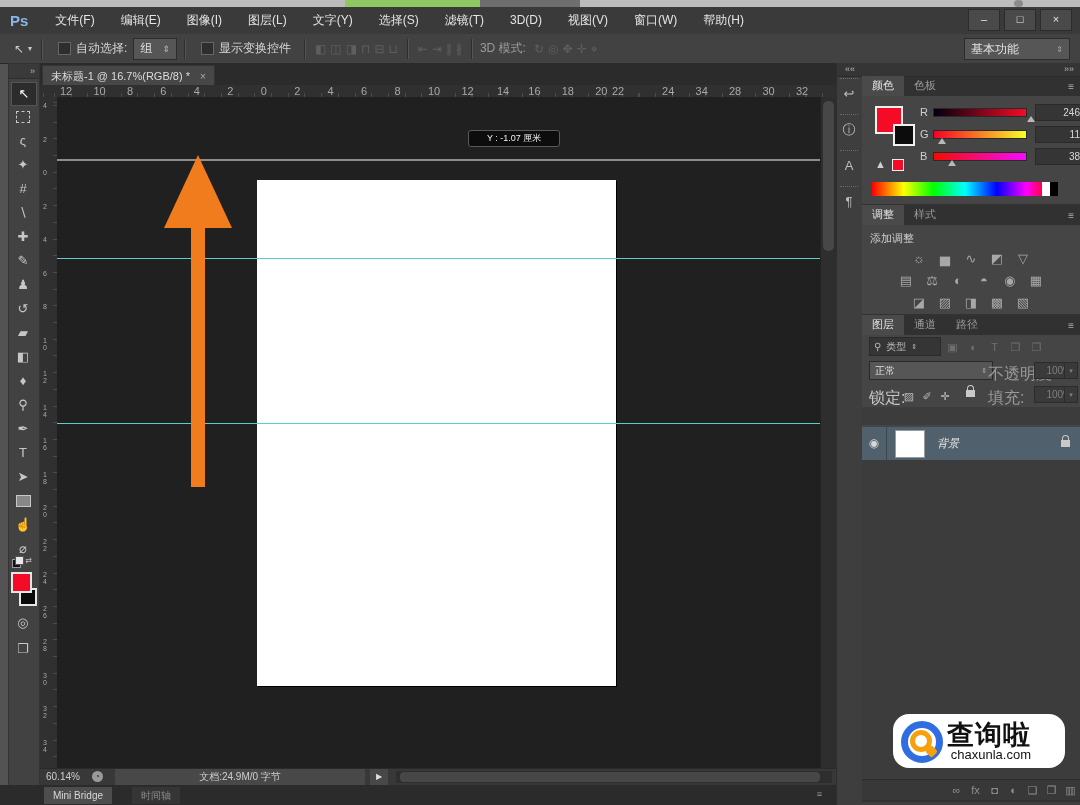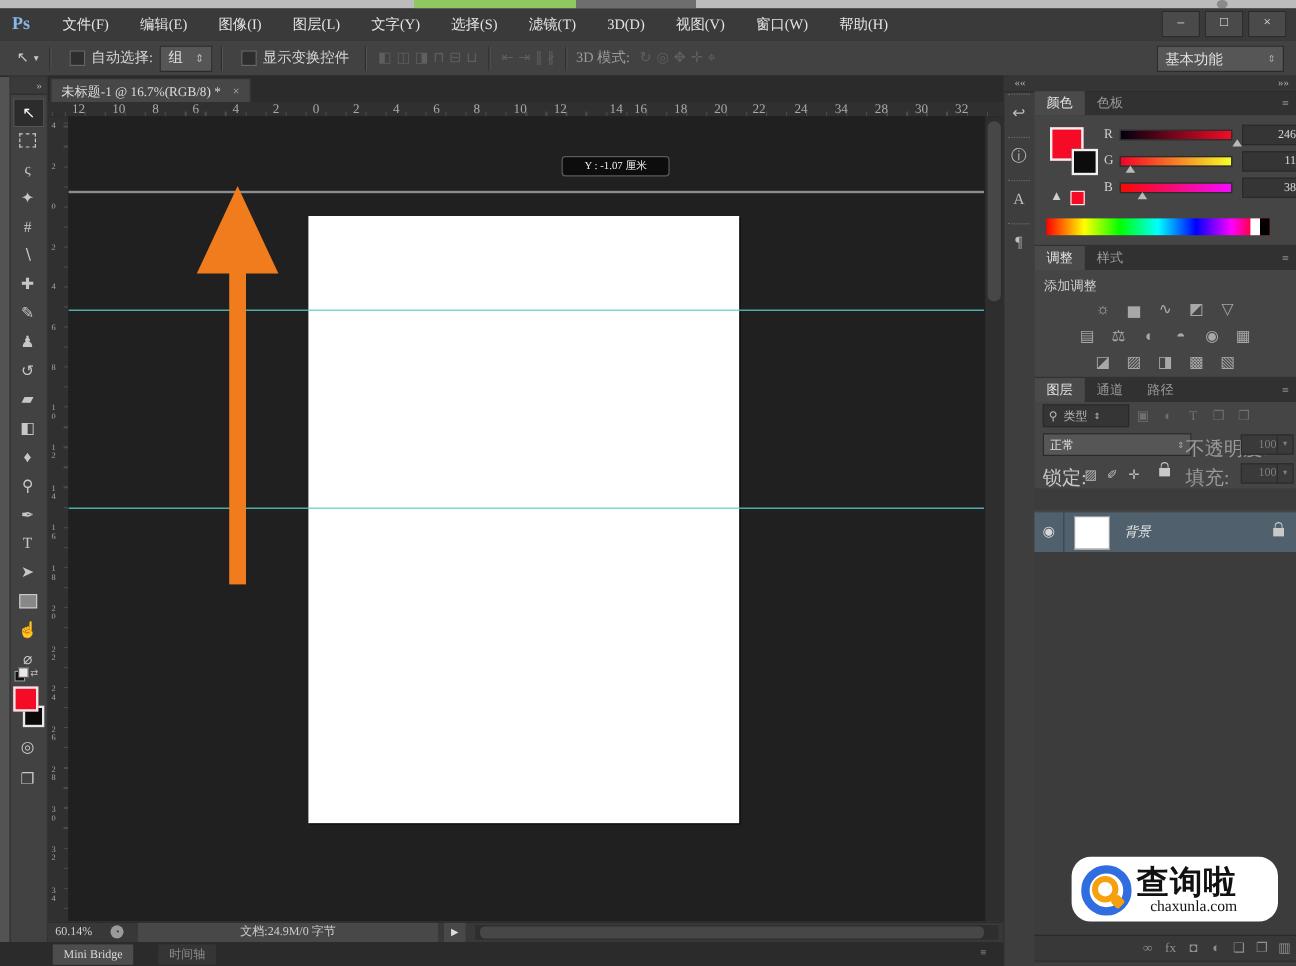--- a/index.html
+++ b/index.html
@@ -1,17 +1,17 @@
 <!DOCTYPE html>
 <html><head>
 <meta charset="utf-8">
 <style>
   html,body{margin:0;padding:0;background:#777;}
   #app{position:relative;width:1080px;height:805px;background:#535353;
-       font-family:Liberation Serif, serif;overflow:hidden;color:#ddd;
+       font-family:Liberation Sans, sans-serif;overflow:hidden;color:#ddd;
        -webkit-user-select:none;user-select:none;}
   
   .os-strip{position:absolute;left:0;top:0;width:1080px;height:7px;background:#bcbcbc;}
   .os-green{position:absolute;left:345px;top:0;width:135px;height:7px;background:#8fc861;}
   .os-dark{position:absolute;left:480px;top:0;width:100px;height:7px;background:#6e6e6e;}
   .os-dot{position:absolute;left:1014px;top:0px;width:9px;height:7px;border-radius:50%;background:#8a8a8a;}
   
   .menu-bar{position:absolute;left:0;top:7px;width:1080px;height:27px;background:#3a3a3a;
             display:flex;align-items:center;border-bottom:1px solid #2a2a2a;}
   .ps-logo{color:#8ab7e8;font-weight:bold;font-size:15px;margin:0 14px 0 10px;}
@@ -263,25 +263,25 @@
       <span class="num" style="left: 120.35px;">6</span>
       <span class="num" style="left: 153.8px;">4</span>
       <span class="num" style="left: 187.25px;">2</span>
       <span class="num" style="left: 220.7px;">0</span>
       <span class="num" style="left: 254.15px;">2</span>
       <span class="num" style="left: 287.6px;">4</span>
       <span class="num" style="left: 321.05px;">6</span>
       <span class="num" style="left: 354.5px;">8</span>
       <span class="num" style="left: 387.95px;">10</span>
       <span class="num" style="left: 421.4px;">12</span>
-      <span class="num" style="left: 468px;">14</span>
+      <span class="num" style="left: 457px;">14</span>
       <span class="num" style="left: 488.3px;">16</span>
       <span class="num" style="left: 521.75px;">18</span>
       <span class="num" style="left: 555.2px;">20</span>
-      <span class="num" style="left: 587px; text-align: right;">22</span>
+      <span class="num" style="left: 572px; text-align: right;">22</span>
       <span class="num" style="left: 622.1px;">24</span>
       <span class="num" style="left: 655.55px;">34</span>
       <span class="num" style="left: 689px;">28</span>
       <span class="num" style="left: 722.45px;">30</span>
       <span class="num" style="left: 755.9px;">32</span>
     </div>
   <div class="v-ruler" id="v-ruler">
       <span class="num" style="top: 5px;">4</span>
       <span class="num" style="top: 38.5px;">2</span>
       <span class="num" style="top: 72px;">0</span>

